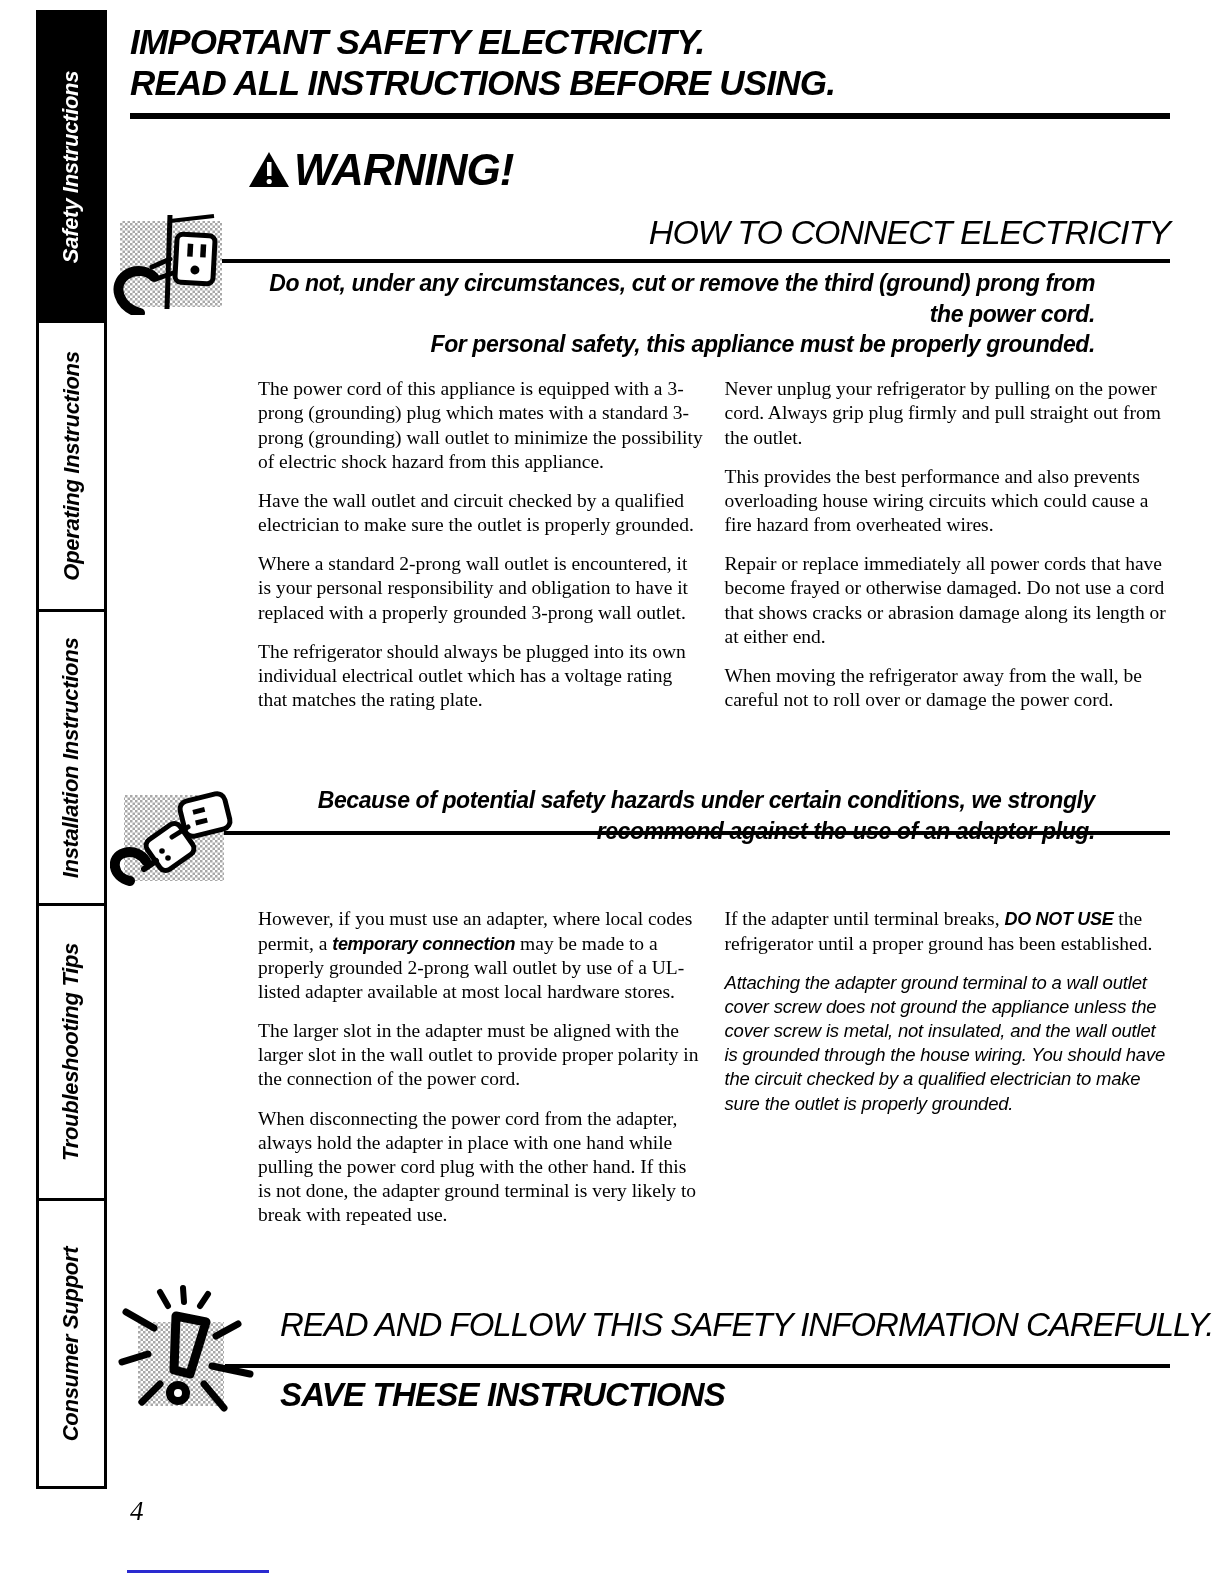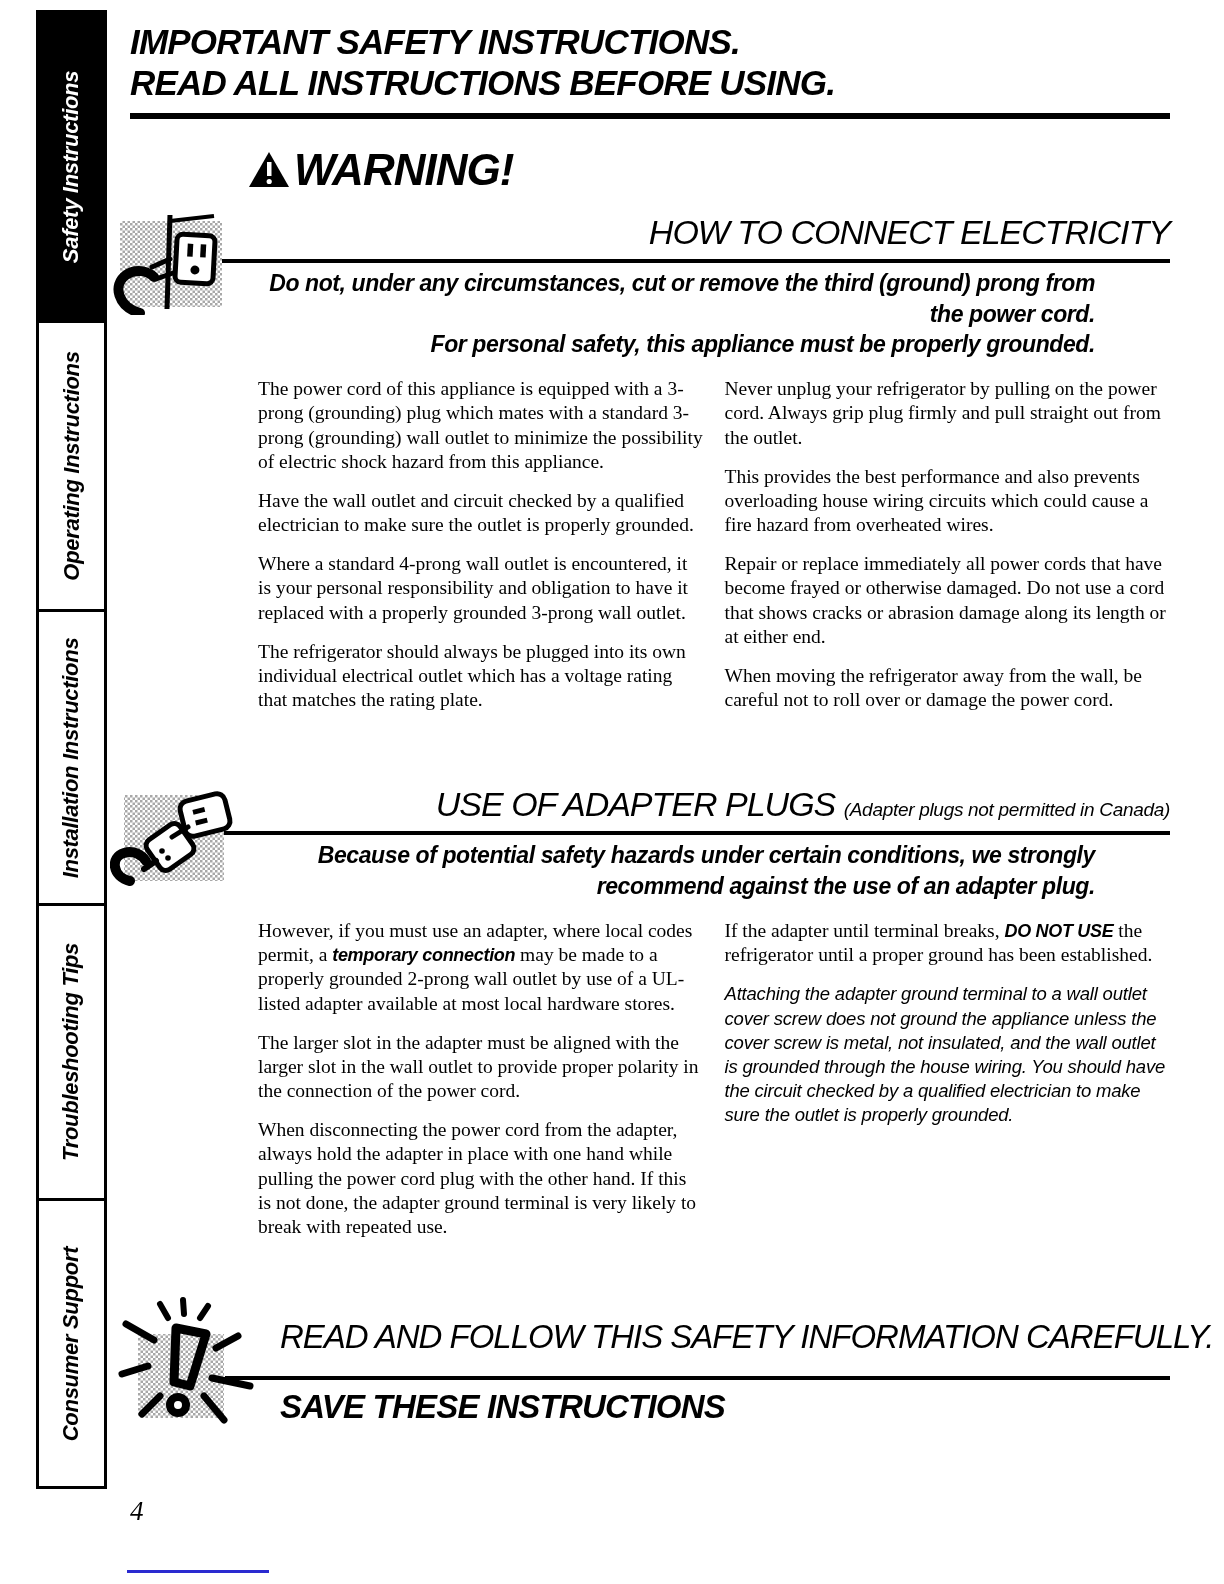--- a/index.html
+++ b/index.html
@@ -92,21 +92,21 @@
       <span class="tab-label">Troubleshooting Tips</span>
     </div>
     <div class="tab tab5">
       <span class="tab-label">Consumer Support</span>
     </div>
   </aside>
 
   <div class="main">
 
     <div class="page-title">
-      <div>IMPORTANT SAFETY INSTRUCTIONS.</div>
+      <div>IMPORTANT SAFETY ELECTRICITY.</div>
       <div>READ ALL INSTRUCTIONS BEFORE USING.</div>
     </div>
     <div class="rule-thick"></div>
 
     <div class="warning-row">
       <svg width="42" height="38" viewBox="0 0 42 38">
         <polygon points="21,1 41,36 1,36" fill="#000"></polygon>
         <rect x="19" y="11" width="4.5" height="14" fill="#fff"></rect>
         <circle cx="21.2" cy="30.5" r="2.6" fill="#fff"></circle>
       </svg>
@@ -131,21 +131,21 @@
         <div class="sec-heading">
           <span>HOW TO CONNECT ELECTRICITY</span>
         </div>
         <div class="sec-intro">Do not, under any circumstances, cut or remove the third (ground) prong from the power cord.
 For personal safety, this appliance must be properly grounded.</div>
       </div>
       <div class="cols">
         <div class="col">
             <p><span>The power cord of this appliance is equipped with a 3-prong (grounding) plug which mates with a standard 3-prong (grounding) wall outlet to minimize the possibility of electric shock hazard from this appliance.</span></p>
             <p><span>Have the wall outlet and circuit checked by a qualified electrician to make sure the outlet is properly grounded.</span></p>
-            <p><span>Where a standard 4-prong wall outlet is encountered, it is your personal responsibility and obligation to have it replaced with a properly grounded 3-prong wall outlet.</span></p>
+            <p><span>Where a standard 2-prong wall outlet is encountered, it is your personal responsibility and obligation to have it replaced with a properly grounded 3-prong wall outlet.</span></p>
             <p><span>The refrigerator should always be plugged into its own individual electrical outlet which has a voltage rating that matches the rating plate.</span></p>
           </div>
         <div class="col">
             <p><span>Never unplug your refrigerator by pulling on the power cord. Always grip plug firmly and pull straight out from the outlet.</span></p>
             <p><span>This provides the best performance and also prevents overloading house wiring circuits which could cause a fire hazard from overheated wires.</span></p>
             <p><span>Repair or replace immediately all power cords that have become frayed or otherwise damaged. Do not use a cord that shows cracks or abrasion damage along its length or at either end.</span></p>
             <p><span>When moving the refrigerator away from the wall, be careful not to roll over or damage the power cord.</span></p>
           </div>
       </div>
     </section>
@@ -158,24 +158,20 @@
           <rect x="84" y="22" width="12" height="5" fill="#000" transform="rotate(-14 95 30)"></rect>
           <rect x="84" y="33" width="12" height="5" fill="#000" transform="rotate(-14 95 30)"></rect>
           <rect x="40" y="44" width="40" height="36" rx="7" fill="#fff" stroke="#000" stroke-width="5" transform="rotate(-35 60 62)"></rect>
           <path d="M62 52 L78 42" stroke="#000" stroke-width="5" stroke-linecap="round" fill="none"></path>
           <circle cx="52" cy="66" r="2.8" fill="#000"></circle>
           <circle cx="58" cy="73" r="2.8" fill="#000"></circle>
           <path d="M20 96 C 2 92 0 72 14 68 C 24 65 32 70 36 76" stroke="#000" stroke-width="10" stroke-linecap="round" fill="none"></path>
           <path d="M34 84 L46 76" stroke="#000" stroke-width="6" stroke-linecap="round" fill="none"></path>
         </svg>
         <div class="sec-rule"></div>
-        <div class="sec-heading">
-          <span>USE OF ADAPTER PLUGS</span>
-          <span class="note">(Adapter plugs not permitted in Canada)</span>
-        </div>
         <div class="sec-intro">Because of potential safety hazards under certain conditions, we strongly recommend against the use of an adapter plug.</div>
       </div>
       <div class="cols">
         <div class="col">
             <p><span>However, if you must use an adapter, where local codes permit, a </span><span class="run-b">temporary connection</span><span> may be made to a properly grounded 2-prong wall outlet by use of a UL-listed adapter available at most local hardware stores.</span></p>
             <p><span>The larger slot in the adapter must be aligned with the larger slot in the wall outlet to provide proper polarity in the connection of the power cord.</span></p>
             <p><span>When disconnecting the power cord from the adapter, always hold the adapter in place with one hand while pulling the power cord plug with the other hand. If this is not done, the adapter ground terminal is very likely to break with repeated use.</span></p>
           </div>
         <div class="col">
             <p><span>If the adapter until terminal breaks, </span><span class="run-b">DO NOT USE</span><span> the refrigerator until a proper ground has been established.</span></p>

